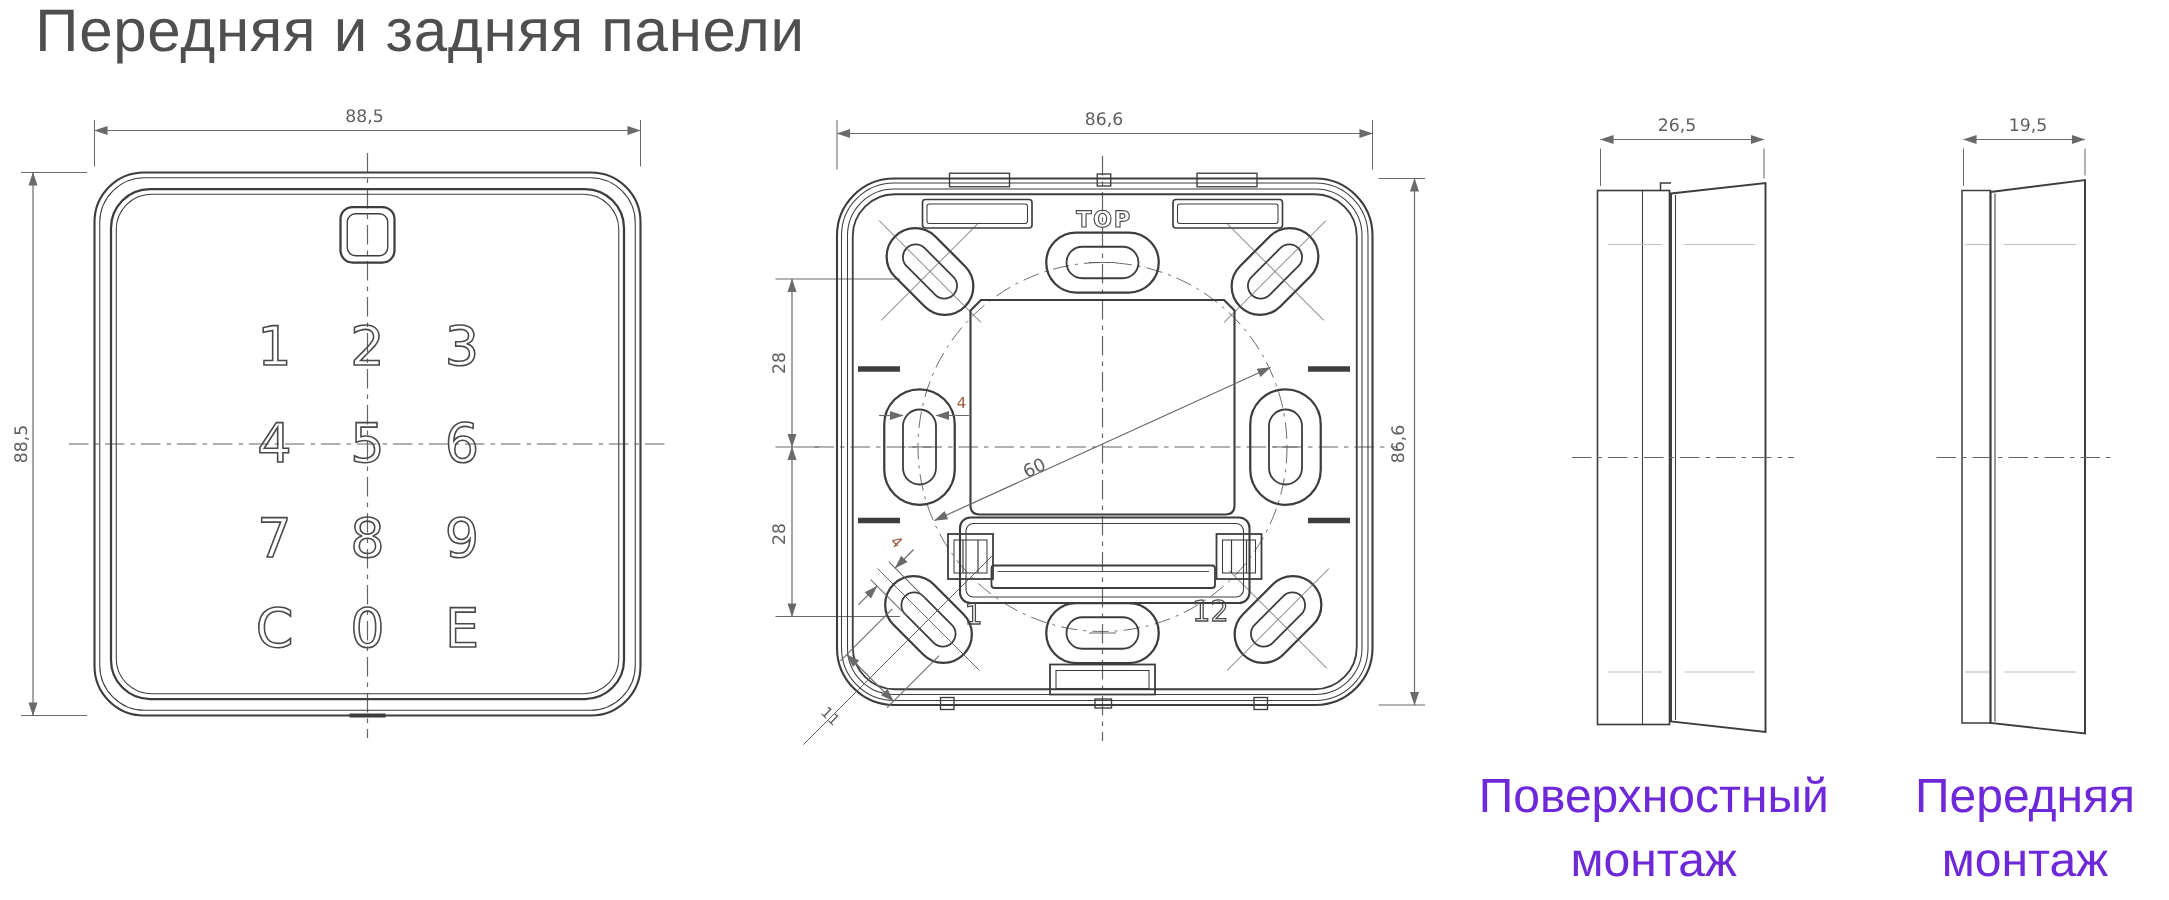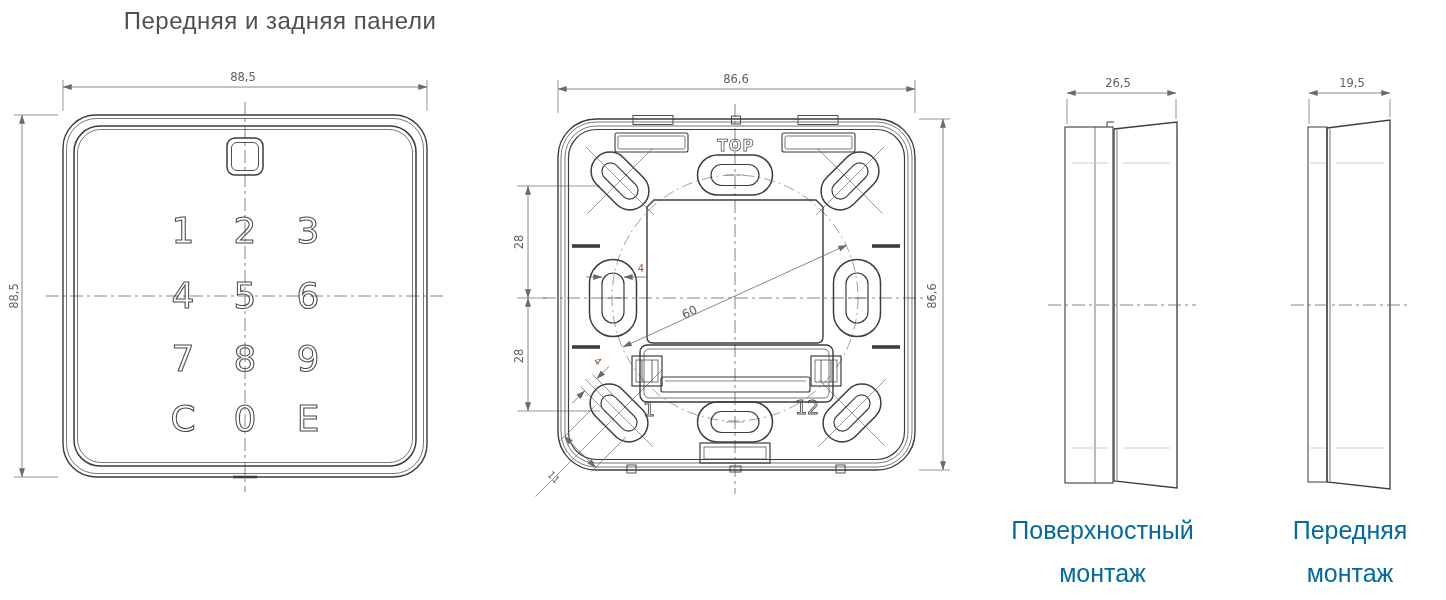--- a/index.html
+++ b/index.html
@@ -1,22 +1,22 @@
 <!DOCTYPE html>
 <html><head>
 <meta charset="utf-8">
 <style>
   html,body{margin:0;padding:0;background:#ffffff;}
   .canvas{position:relative;width:1446px;height:600px;background:#ffffff;overflow:hidden;
           font-family:"Liberation Sans",sans-serif;}
-  .h{position:absolute;color:#4f4f4f;font-weight:300;font-size:24px;letter-spacing:.5px;
+  .h{position:absolute;color:#4f4f4f;font-weight:300;font-size:40px;letter-spacing:.5px;
      text-align:center;line-height:42px;white-space:nowrap;}
   .title-left{left:0;top:8;width:560px;}
   .title-right{left:1040;top:8;width:245px;left:1040px;}
-  .caption{position:absolute;color:#0369a1;font-weight:300;font-size:25px;text-align:center;line-height:43px;}
+  .caption{position:absolute;color:#6d28d9;font-weight:300;font-size:32px;text-align:center;line-height:43px;}
   .caption-a{left:975px;top:509px;width:255px;}
   .caption-b{left:1255px;top:509px;width:190px;}
   svg{position:absolute;left:0;top:0;}
   .ol{stroke:#3d3d3d;fill:none;}
   .diml{stroke:#6a6a6a;fill:none;stroke-width:.8;}
   .ext{stroke:#6a6a6a;fill:none;stroke-width:.7;}
   .cl{stroke:#646464;fill:none;stroke-width:.8;stroke-dasharray:13 4 3 4;}
   .cls{stroke:#5c5c5c;fill:none;stroke-width:.6;}
   .faint{stroke:#c2c2c2;fill:none;stroke-width:.8;}
   text{font-family:"DejaVu Sans",sans-serif;}

